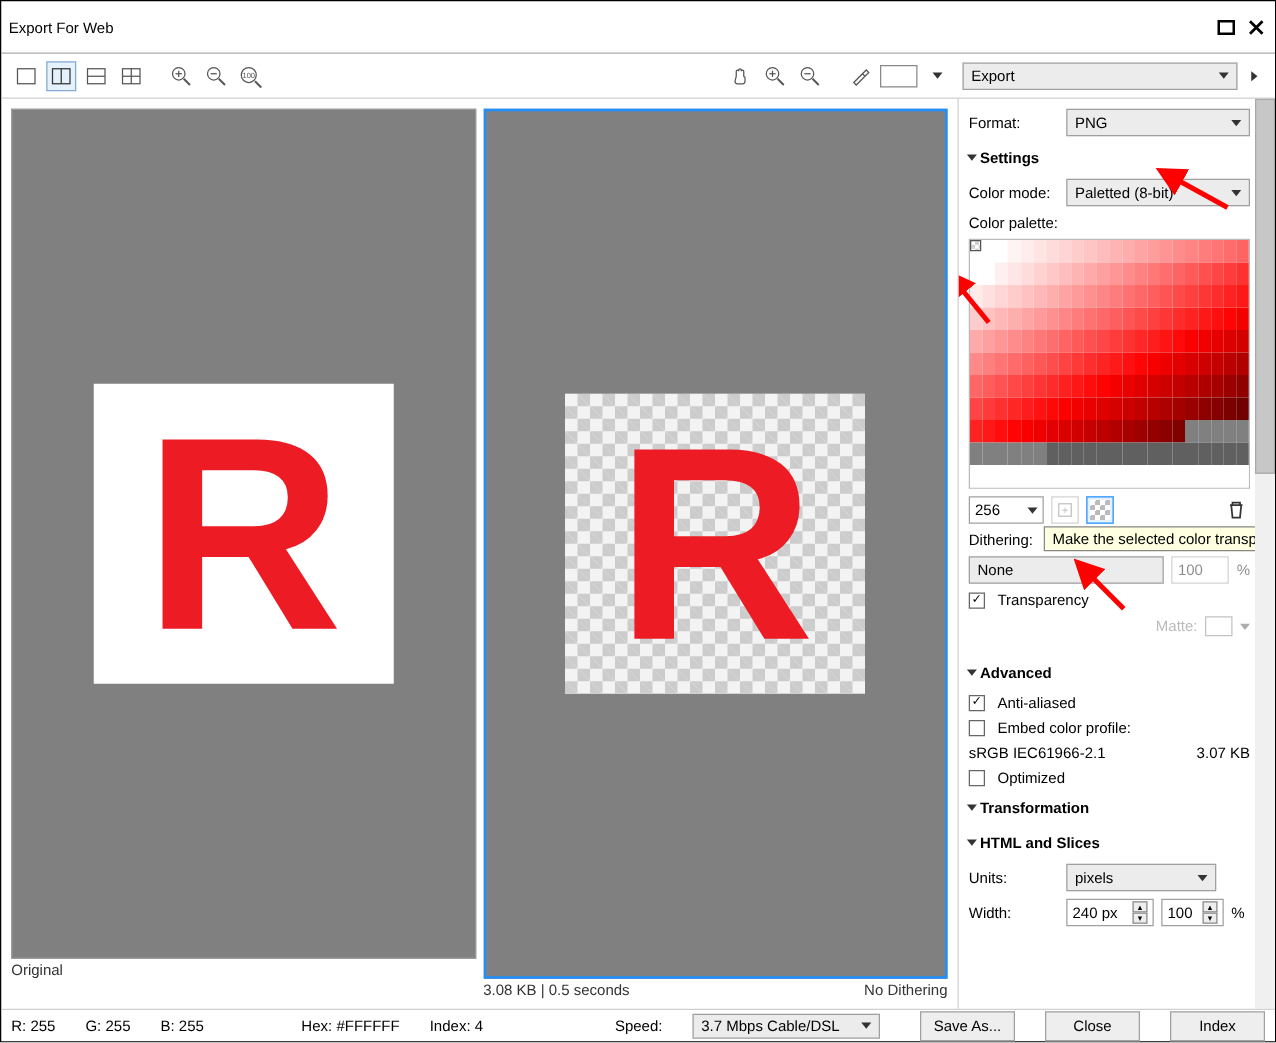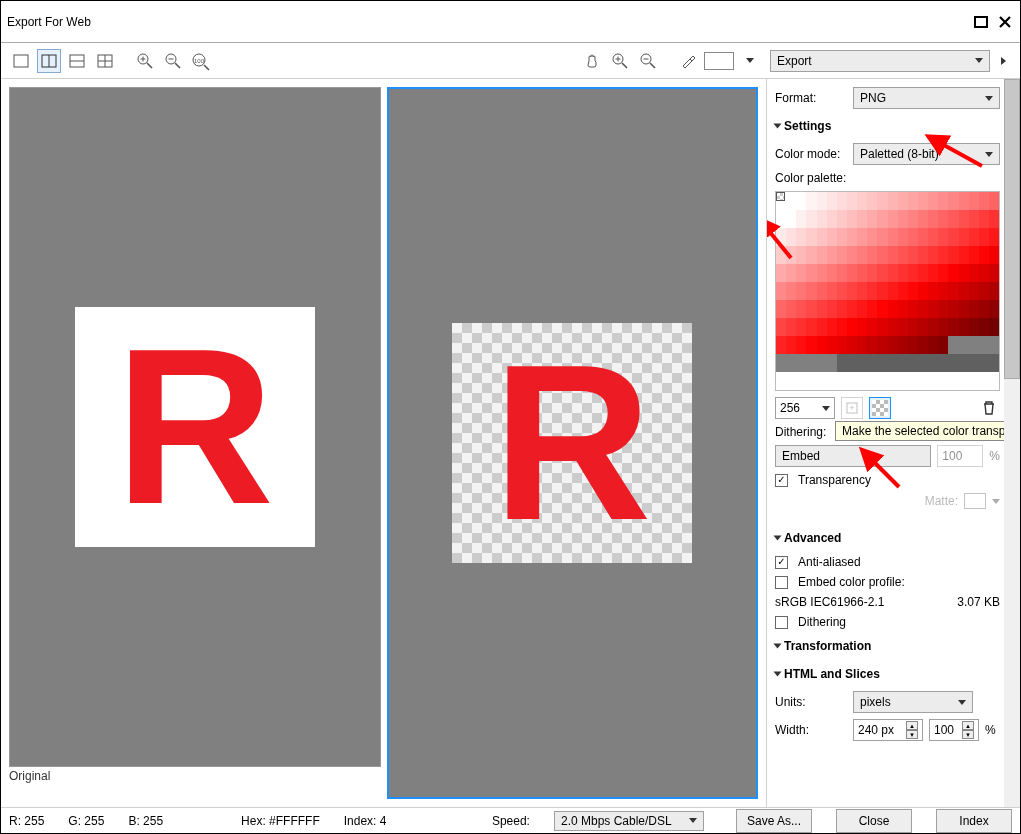--- a/index.html
+++ b/index.html
@@ -208,20 +208,24 @@
           <div class="panel-caption">
               <span>&nbsp;</span>
             </div>
         </div>
         <div class="panel">
           <div class="canvas-wrap sel">
             <div class="canvas chk">
                 <div class="letter">R</div>
               </div>
           </div>
+          <div class="panel-caption">
+            <span>3.08 KB  |  0.5 seconds</span>
+            <span>No Dithering</span>
+          </div>
         </div>
       </div>
     </div>
 
     <div class="side">
       <div class="side-inner">
 
         <div class="arrow-ann" style="left:170px; top:62px;">
           <svg width="50" height="30">
               <defs>
@@ -565,21 +569,21 @@
               </svg>
             </div>
           <div class="tooltip">Make the selected color transparent</div>
         </div>
 
         <div class="row">
           <span>Dithering:</span>
         </div>
         <div class="row">
           <div class="select">
-            <span>Embed</span>
+            <span>None</span>
           </div>
           <div class="numbox" style="width:46px; opacity:.45;">
               <span>100</span>
             </div>
           <span style="opacity:.45;">%</span>
         </div>
 
         <div class="row">
           <span class="check on"></span>
           <span>Transparency</span>
@@ -602,21 +606,21 @@
         <div class="row">
             <span class="check"></span>
             <span>Embed color profile:</span>
           </div>
         <div class="trans-size">
           <span>sRGB IEC61966-2.1</span>
           <span class="advanced-size">3.07 KB</span>
         </div>
         <div class="row">
             <span class="check"></span>
-            <span>Dithering</span>
+            <span>Optimized</span>
           </div>
 
         <div class="section-head">
             <span class="tri down"></span>
             <span>Transformation</span>
           </div>
 
         <div class="section-head">
             <span class="tri right" style="transform:rotate(90deg)"></span>
             <span>HTML and Slices</span>
@@ -659,21 +663,21 @@
   <div class="status">
     <span>R: 255</span>
     <span>G: 255</span>
     <span>B: 255</span>
     <span style="width:30px"></span>
     <span>Hex: #FFFFFF</span>
     <span>Index: 4</span>
     <span class="grow"></span>
     <span>Speed:</span>
     <div class="speed-select">
-      <span>2.0 Mbps Cable/DSL</span>
+      <span>3.7 Mbps Cable/DSL</span>
         <span class="caret"></span>
     </div>
     <div class="btn">
         <span>Save As...</span>
       </div>
     <div class="btn">
         <span>Close</span>
       </div>
     <div class="btn">
         <span>Index</span>

